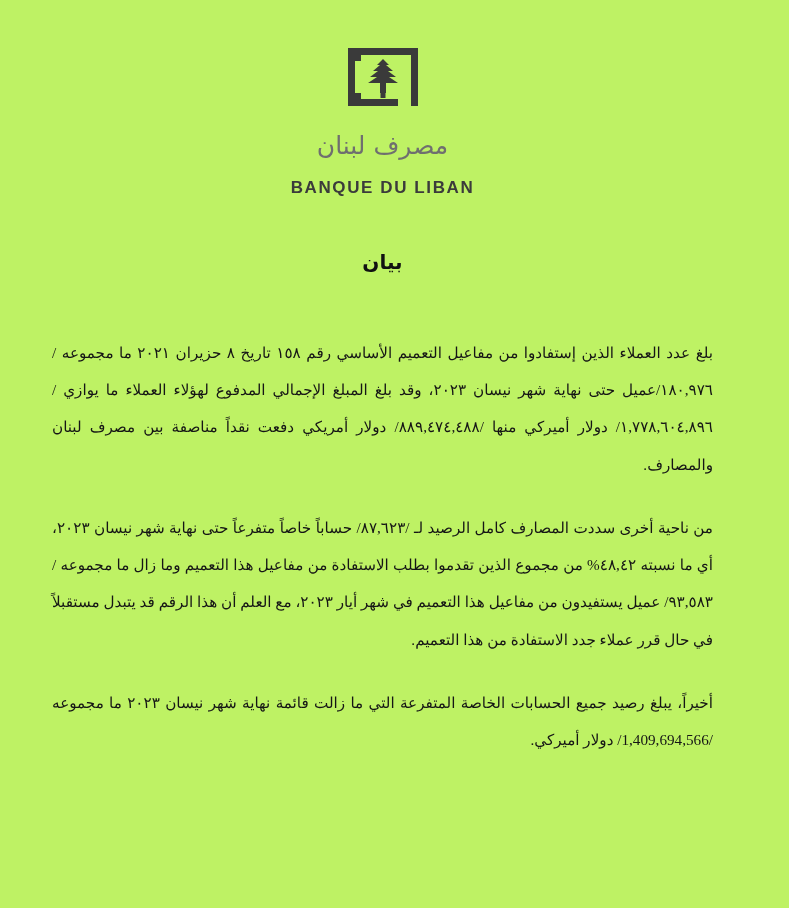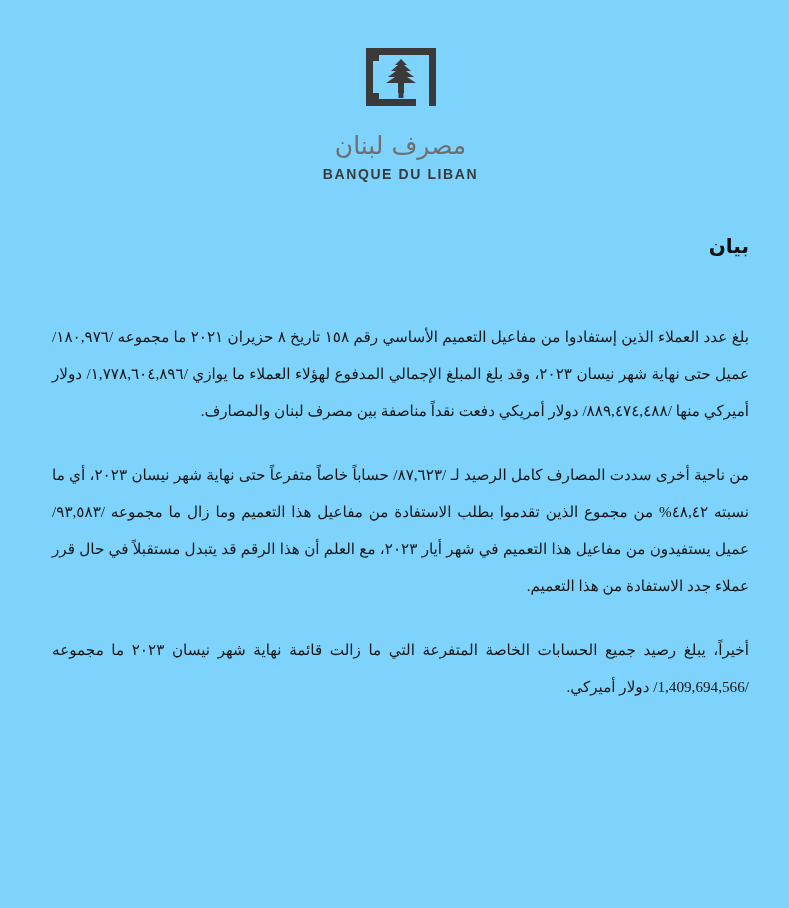--- a/index.html
+++ b/index.html
@@ -11,22 +11,22 @@
     width: 789px;
     height: 908px;
     font-family: "DejaVu Sans", "Liberation Sans", sans-serif;
     color: #1a1a1a;
     overflow: hidden;
   }
   .page {
     width: 789px;
     height: 908px;
     box-sizing: border-box;
-    padding: 34px 40px 0 52px;
-    background: #7dd3fc;
+    padding: 34px 76px 0 52px;
+    background: #bef264;
     position: relative;
   }
 
   
   .logo-block {
     display: flex;
     flex-direction: column;
     align-items: center;
     margin-top: 8px;
   }
@@ -45,31 +45,32 @@
     justify-content: center;
   }
   .logo-script span {
     font-family: "DejaVu Sans", sans-serif;
     font-size: 25px;
     color: #6f6f6f;
     letter-spacing: 1px;
     white-space: nowrap;
   }
   .logo-name {
-    margin-top: 6px;
+    margin-top: 18px;
     font-family: "Liberation Sans", sans-serif;
-    font-size: 14px;
+    font-size: 17px;
     font-weight: bold;
     letter-spacing: 1.6px;
     color: #3b3b3b;
   }
 
   
   .doc-title {
     margin-top: 52px;
+    text-align: center;
     font-size: 20px;
     font-weight: bold;
     color: #111;
   }
 
   
   .body-text {
     margin-top: 60px;
     direction: rtl;
     text-align: justify;

